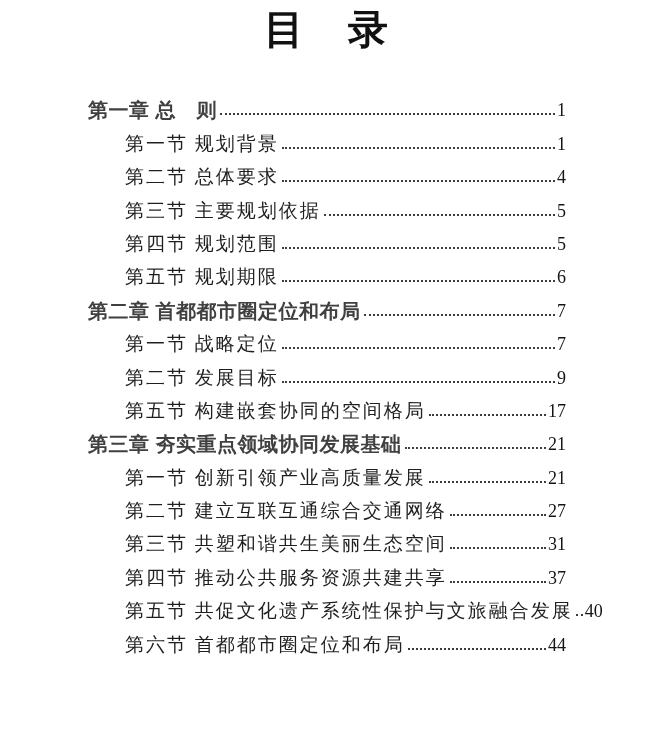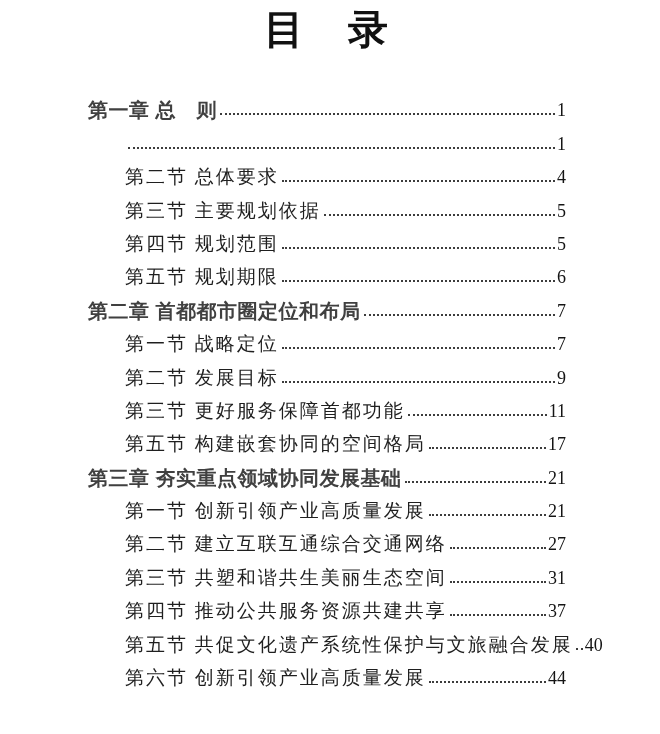--- a/index.html
+++ b/index.html
@@ -85,20 +85,21 @@
 
 <div class="page">
   <h1 class="doc-title">目　录</h1>
   <div class="toc-list">
       <div class="row chapter">
         <span class="label">第一章 总　则</span>
         <span class="leader"></span>
         <span class="pagenum">1</span>
       </div>
       <div class="row section">
+        <span class="label">第一节 规划背景</span>
         <span class="leader"></span>
         <span class="pagenum">1</span>
       </div>
       <div class="row section">
         <span class="label">第二节 总体要求</span>
         <span class="leader"></span>
         <span class="pagenum">4</span>
       </div>
       <div class="row section">
         <span class="label">第三节 主要规划依据</span>
@@ -124,25 +125,20 @@
         <span class="label">第一节 战略定位</span>
         <span class="leader"></span>
         <span class="pagenum">7</span>
       </div>
       <div class="row section">
         <span class="label">第二节 发展目标</span>
         <span class="leader"></span>
         <span class="pagenum">9</span>
       </div>
       <div class="row section">
-        <span class="label">第三节 更好服务保障首都功能</span>
-        <span class="leader"></span>
-        <span class="pagenum">11</span>
-      </div>
-      <div class="row section">
         <span class="label">第五节 构建嵌套协同的空间格局</span>
         <span class="leader"></span>
         <span class="pagenum">17</span>
       </div>
       <div class="row chapter">
         <span class="label">第三章 夯实重点领域协同发展基础</span>
         <span class="leader"></span>
         <span class="pagenum">21</span>
       </div>
       <div class="row section">
@@ -164,18 +160,18 @@
         <span class="label">第四节 推动公共服务资源共建共享</span>
         <span class="leader"></span>
         <span class="pagenum">37</span>
       </div>
       <div class="row section">
         <span class="label">第五节 共促文化遗产系统性保护与文旅融合发展</span>
         <span class="leader"></span>
         <span class="pagenum">40</span>
       </div>
       <div class="row section">
-        <span class="label">第六节 创新引领产业高质量发展</span>
+        <span class="label">第六节 首都都市圈定位和布局</span>
         <span class="leader"></span>
         <span class="pagenum">44</span>
       </div>
     </div>
 </div>
 
 </body></html>

